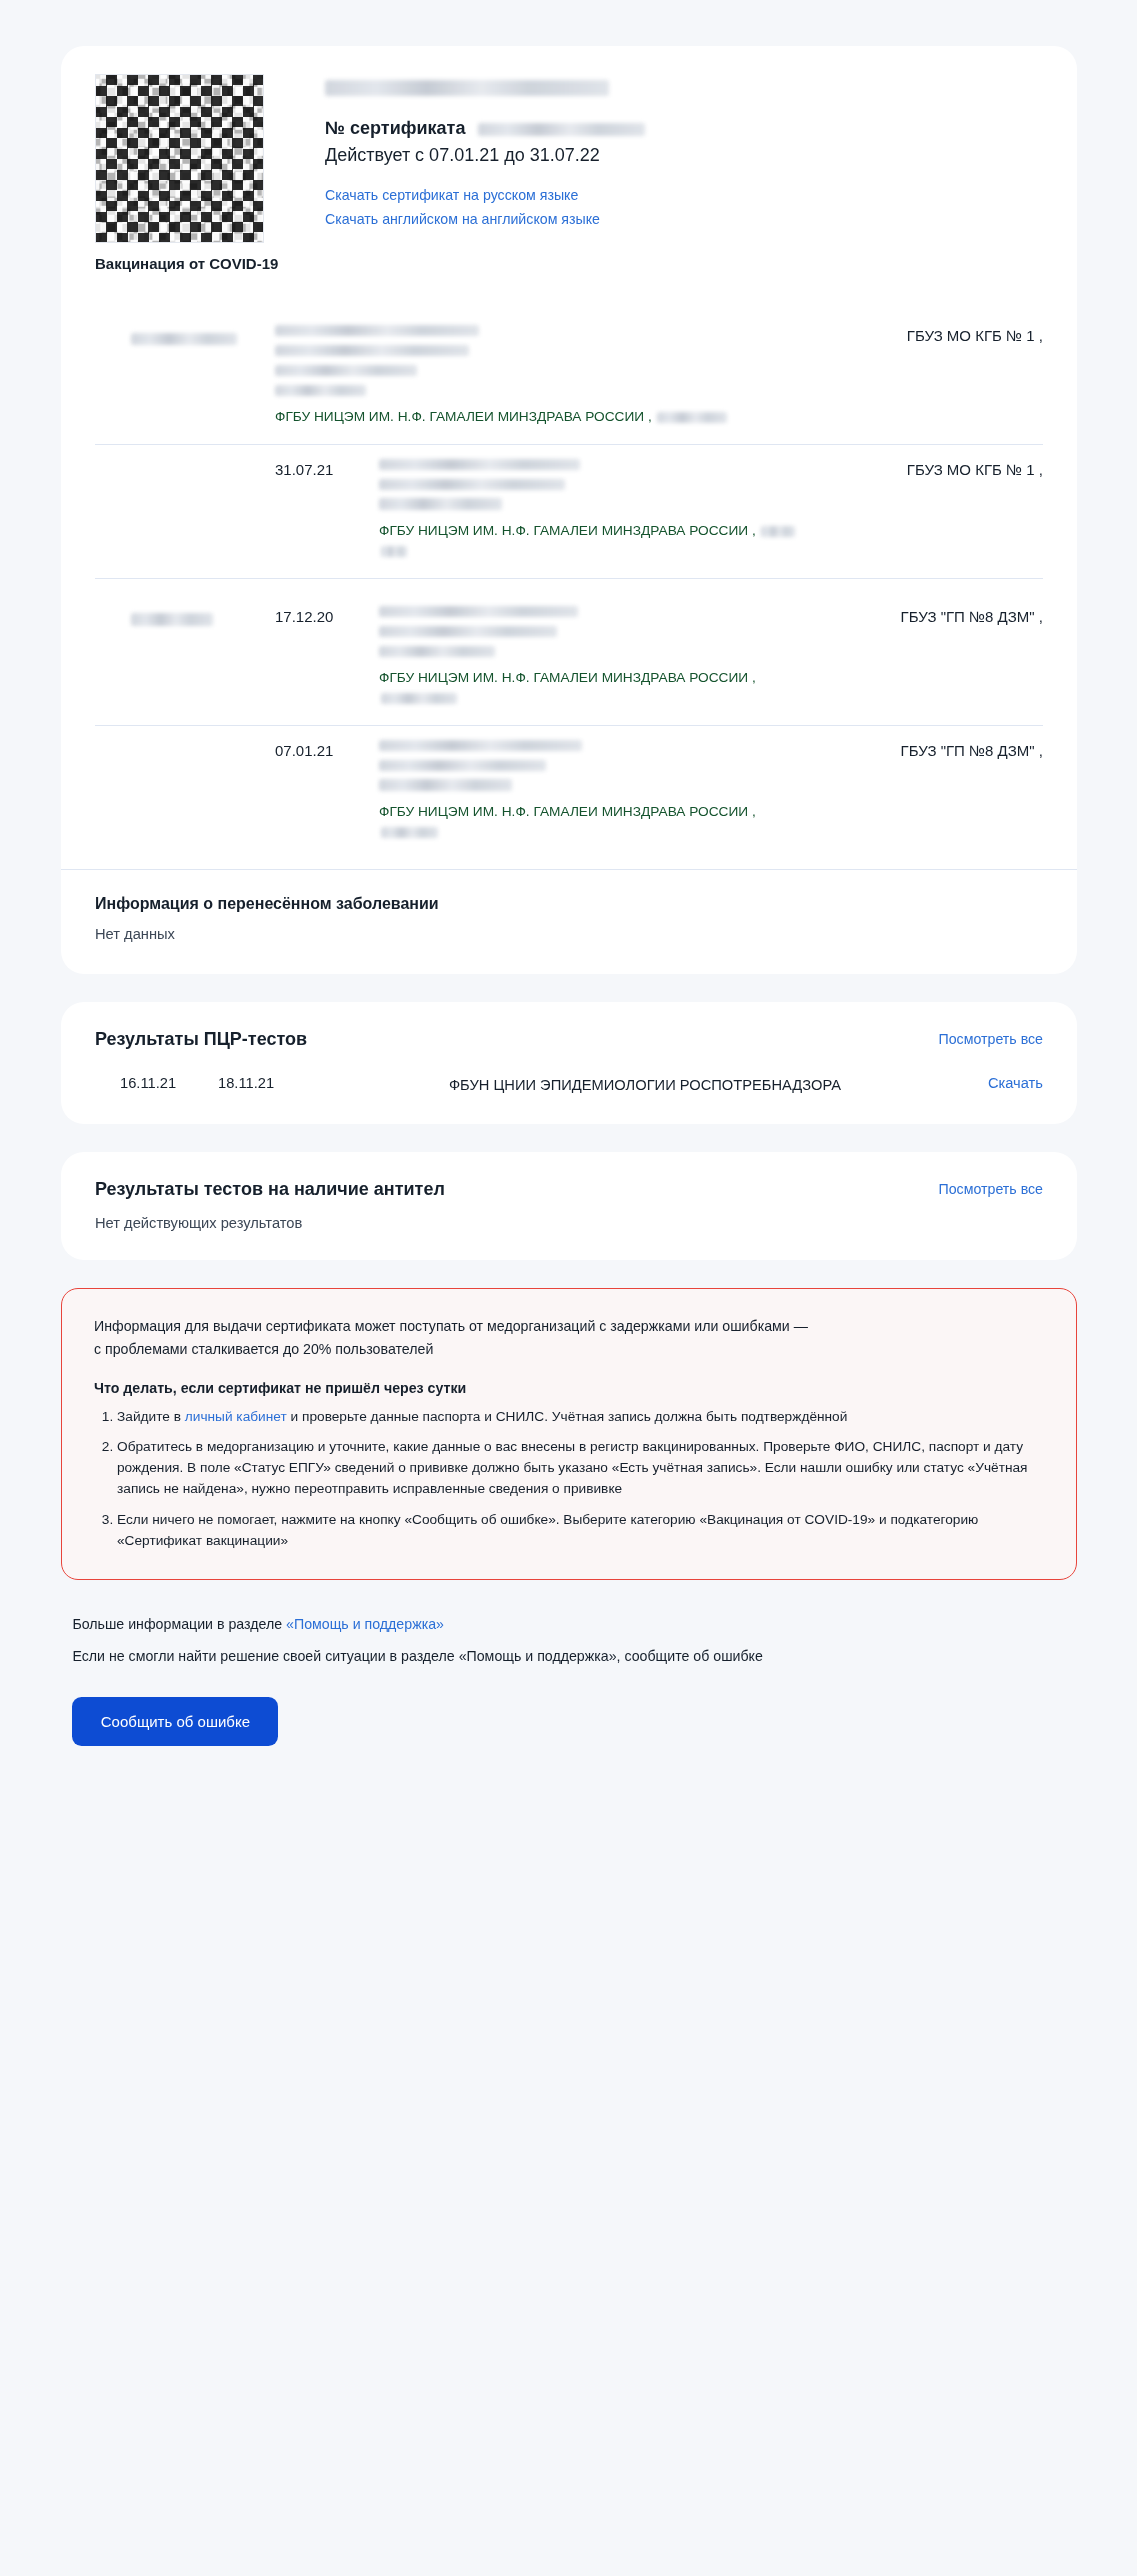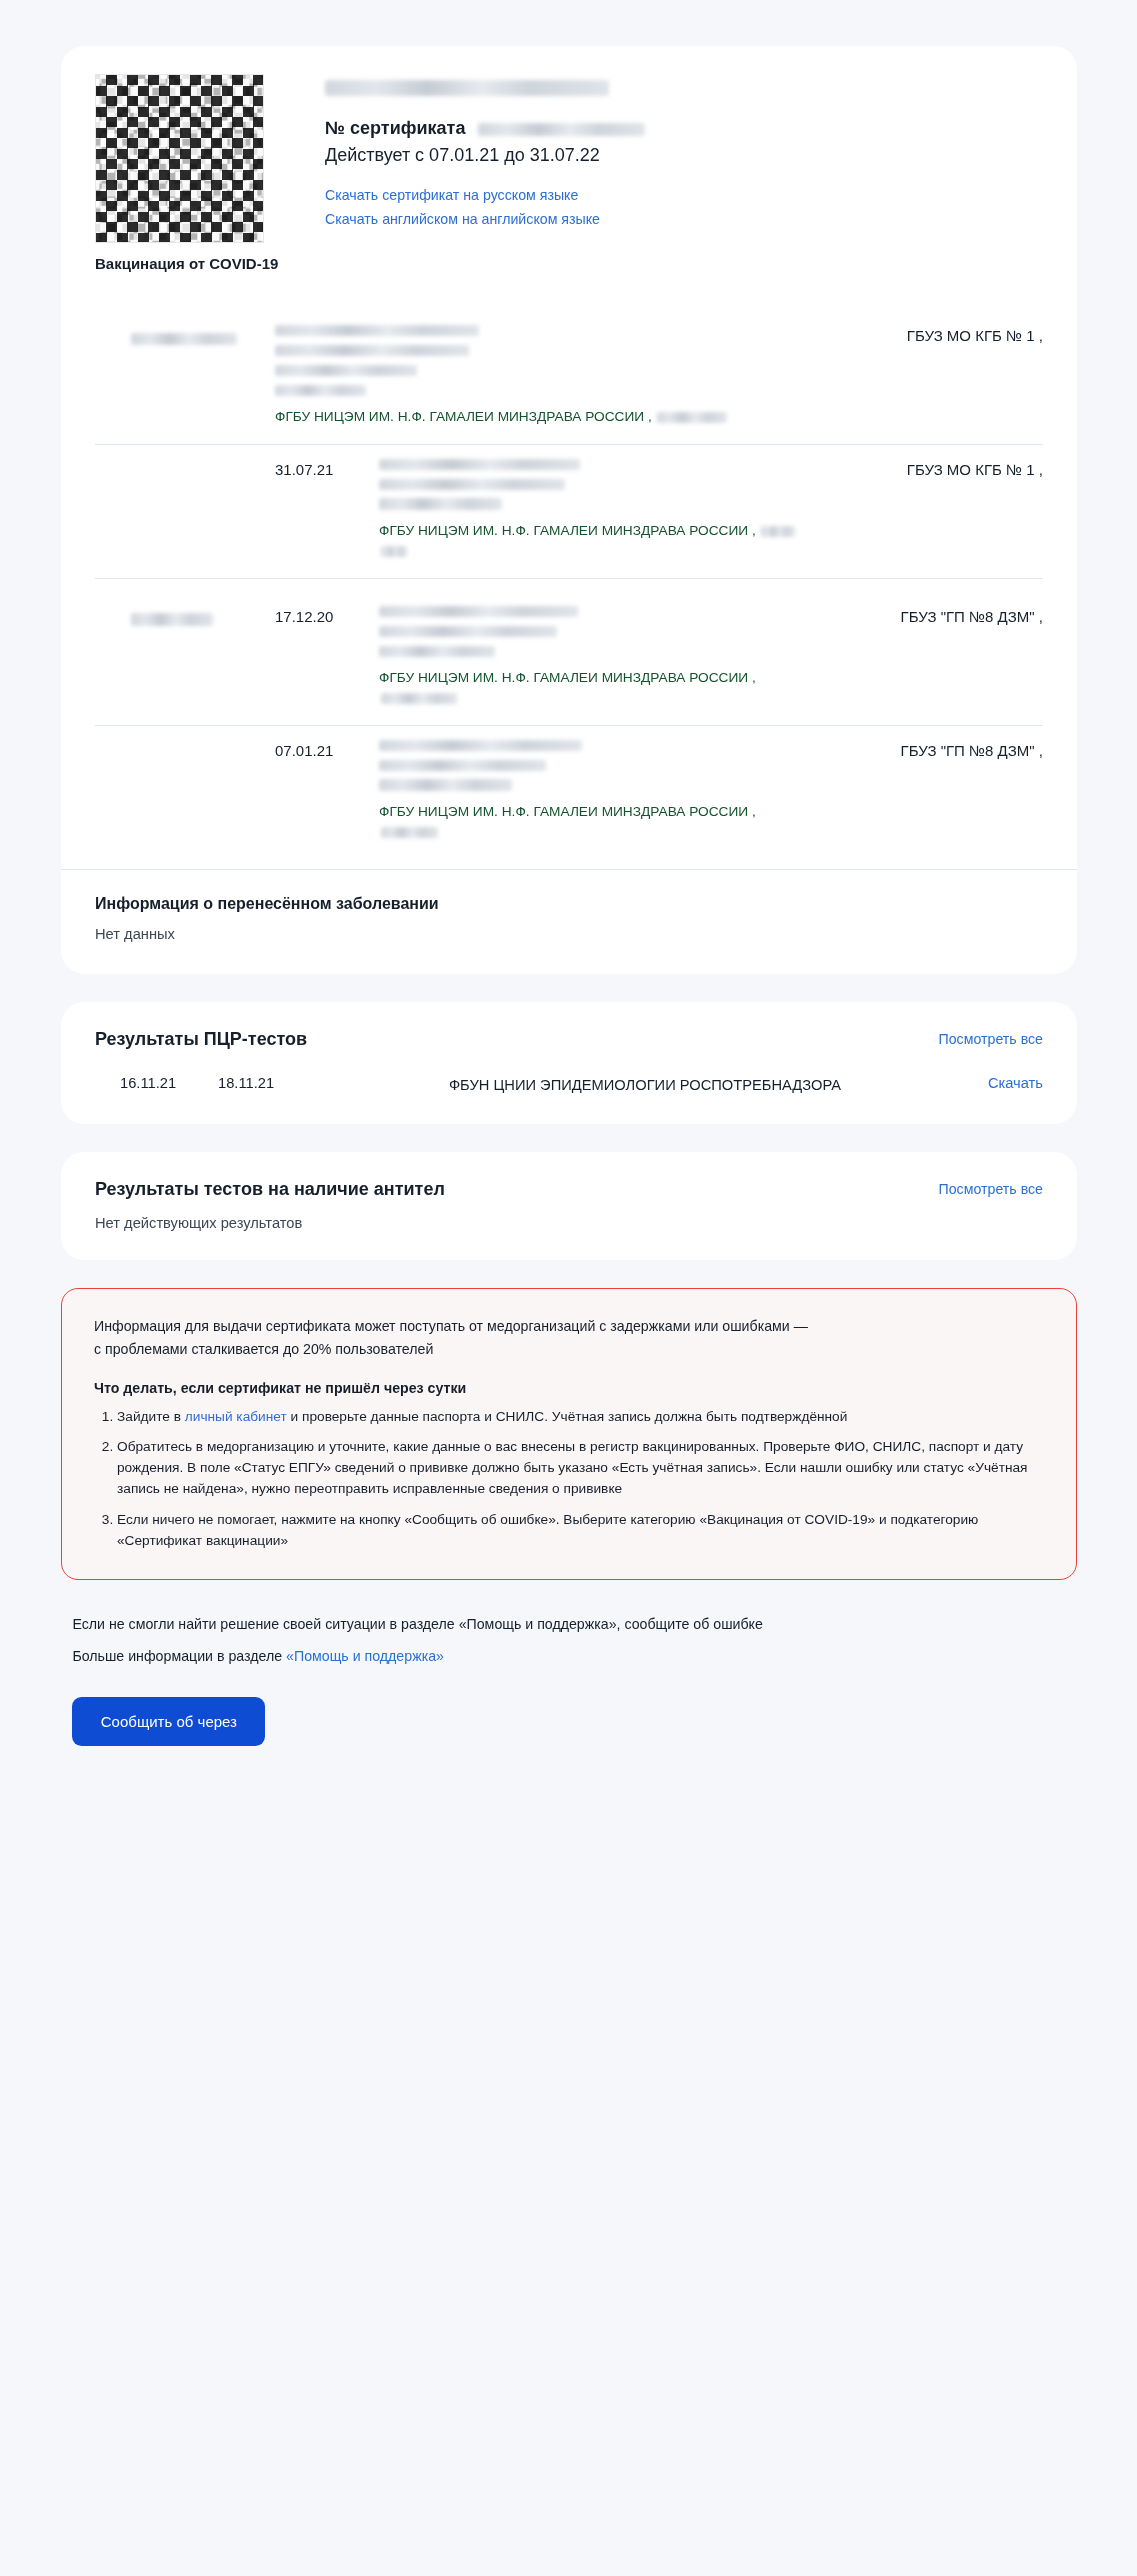--- a/index.html
+++ b/index.html
@@ -305,21 +305,21 @@
     <ol>
       <li>
         <span>Зайдите в </span><a>личный кабинет</a><span> и проверьте данные паспорта и СНИЛС. Учётная запись должна быть подтверждённой</span>
       </li>
       <li>Обратитесь в медорганизацию и уточните, какие данные о вас внесены в регистр вакцинированных. Проверьте ФИО, СНИЛС, паспорт и дату рождения. В поле «Статус ЕПГУ» сведений о прививке должно быть указано «Есть учётная запись». Если нашли ошибку или статус «Учётная запись не найдена», нужно переотправить исправленные сведения о прививке</li>
       <li>Если ничего не помогает, нажмите на кнопку «Сообщить об ошибке». Выберите категорию «Вакцинация от COVID-19» и подкатегорию «Сертификат вакцинации»</li>
     </ol>
   </div>
 
   <div class="footer">
-    <p>Если не смогли найти решение своей ситуации в разделе «Помощь и поддержка», сообщите об ошибке</p>
     <p>
       <span>Больше информации в разделе </span><a>«Помощь и поддержка»</a>
     </p>
-    <button class="btn">Сообщить об через</button>
+    <p>Если не смогли найти решение своей ситуации в разделе «Помощь и поддержка», сообщите об ошибке</p>
+    <button class="btn">Сообщить об ошибке</button>
   </div>
 
 </div>
 
 
 </body></html>

